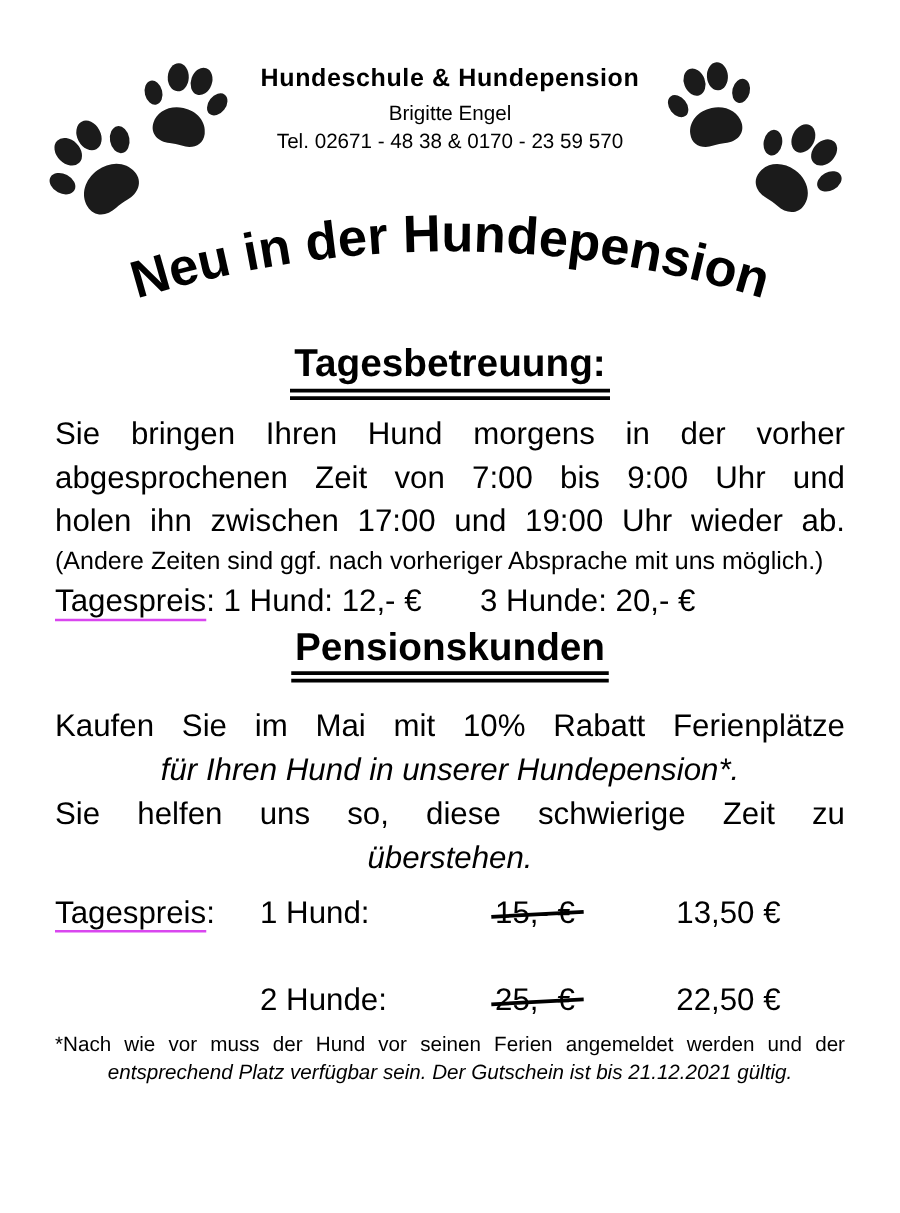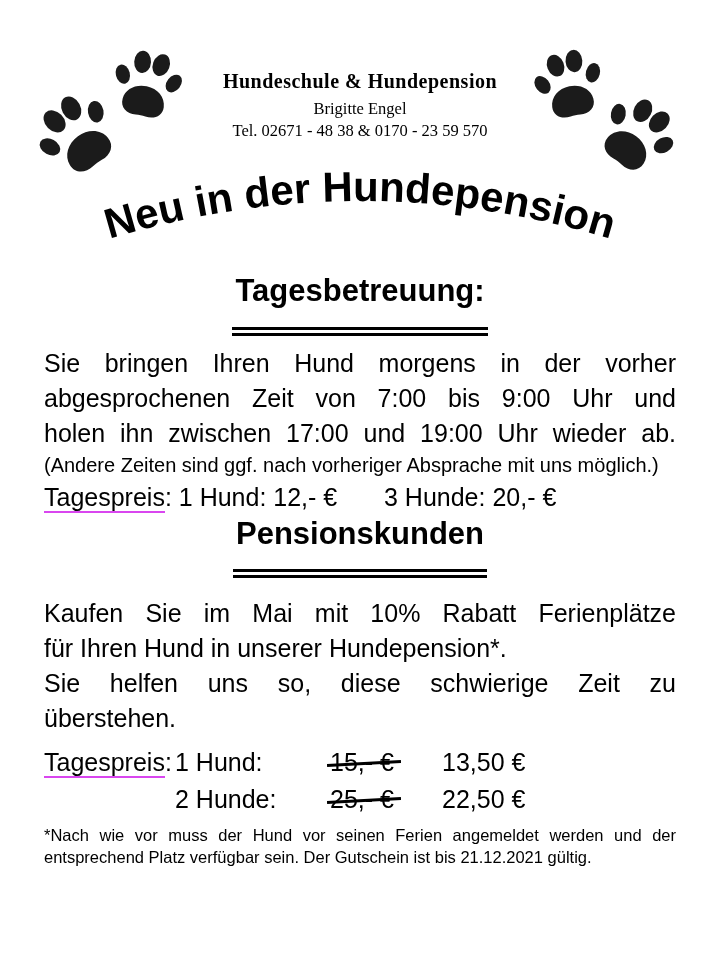--- a/index.html
+++ b/index.html
@@ -4,21 +4,21 @@
 <style>
   html, body { margin: 0; padding: 0; }
   body {
     width: 720px; height: 970px;
     background: #ffffff; color: #000000;
     font-family: "Liberation Sans", "DejaVu Sans", sans-serif;
   }
   .page { position: relative; width: 720px; height: 970px; overflow: hidden; background: #ffffff; }
 
   
-  .header { position: relative; height: 168px; padding-top: 70px; box-sizing: border-box; text-align: center; font-family: Liberation Serif, serif; }
+  .header { position: relative; height: 168px; padding-top: 52px; box-sizing: border-box; text-align: center; }
   .h-title { font-size: 20px; font-weight: bold; margin-bottom: 5px; letter-spacing: .5px; }
   .h-line  { font-size: 16.5px; line-height: 22px; }
 
   .paw { position: absolute; fill: #1b1b1b; }
   .paw-lb { left: 38px;  top: 96px; width: 78px; height: 78px; transform: rotate(-36deg); }
   .paw-lt { left: 112px; top: 50px; width: 70px; height: 70px; transform: rotate(12deg); }
   .paw-rt { left: 534px; top: 50px; width: 70px; height: 70px; transform: rotate(-12deg); }
   .paw-rb { left: 600px; top: 98px; width: 74px; height: 74px; transform: rotate(36deg); }
 
   
@@ -28,41 +28,41 @@
     font-family: "Liberation Sans", sans-serif;
     font-weight: bold; font-size: 42px; fill: #000;
   }
 
   
   .section { padding: 0 44px; }
   .h2wrap { text-align: center; }
   h2 {
     display: inline-block; margin: 0;
     font-size: 31px; font-weight: bold; line-height: 1.15;
-    border-bottom: 9px double #000; padding: 0 3px 18px;
+    border-bottom: 9px double #000; padding: 0 3px 2px;
   }
   .daycare .h2wrap { margin-top: 8px; }
   .boarding .h2wrap { }
 
   .bodytext { margin-top: 10px; font-size: 25px; line-height: 35px; }
   .boarding .bodytext { margin-top: 18px; }
   .jline { text-align: justify; text-align-last: justify; }
-  .pline { text-align: left; }
+  .pline { text-align: center; font-style: italic; }
 
   .note { font-size: 20px; line-height: 24px; margin-top: 2px; }
 
   .price-row {
     display: grid; grid-template-columns: 340px auto;
     font-size: 25px; line-height: 37px; margin-top: 2px;
   }
   .ul { border-bottom: 2px solid #d946ef; }
 
   .price-grid {
     display: grid; grid-template-columns: 131px 155px 112px auto;
-    font-size: 25px; line-height: 37px; margin-top: 8px;
+    font-size: 25px; line-height: 37px; margin-top: 8px; gap: 33px;
   }
   .struck { position: relative; display: inline-block; }
   .struck::after {
     content: ""; position: absolute; left: -3px; right: -7px; top: 47%;
     border-top: 3px solid #000; transform: rotate(-3deg);
   }
 
   .footnote { margin-top: 6px; font-size: 16.5px; line-height: 22px; }
 </style>
 </head>

